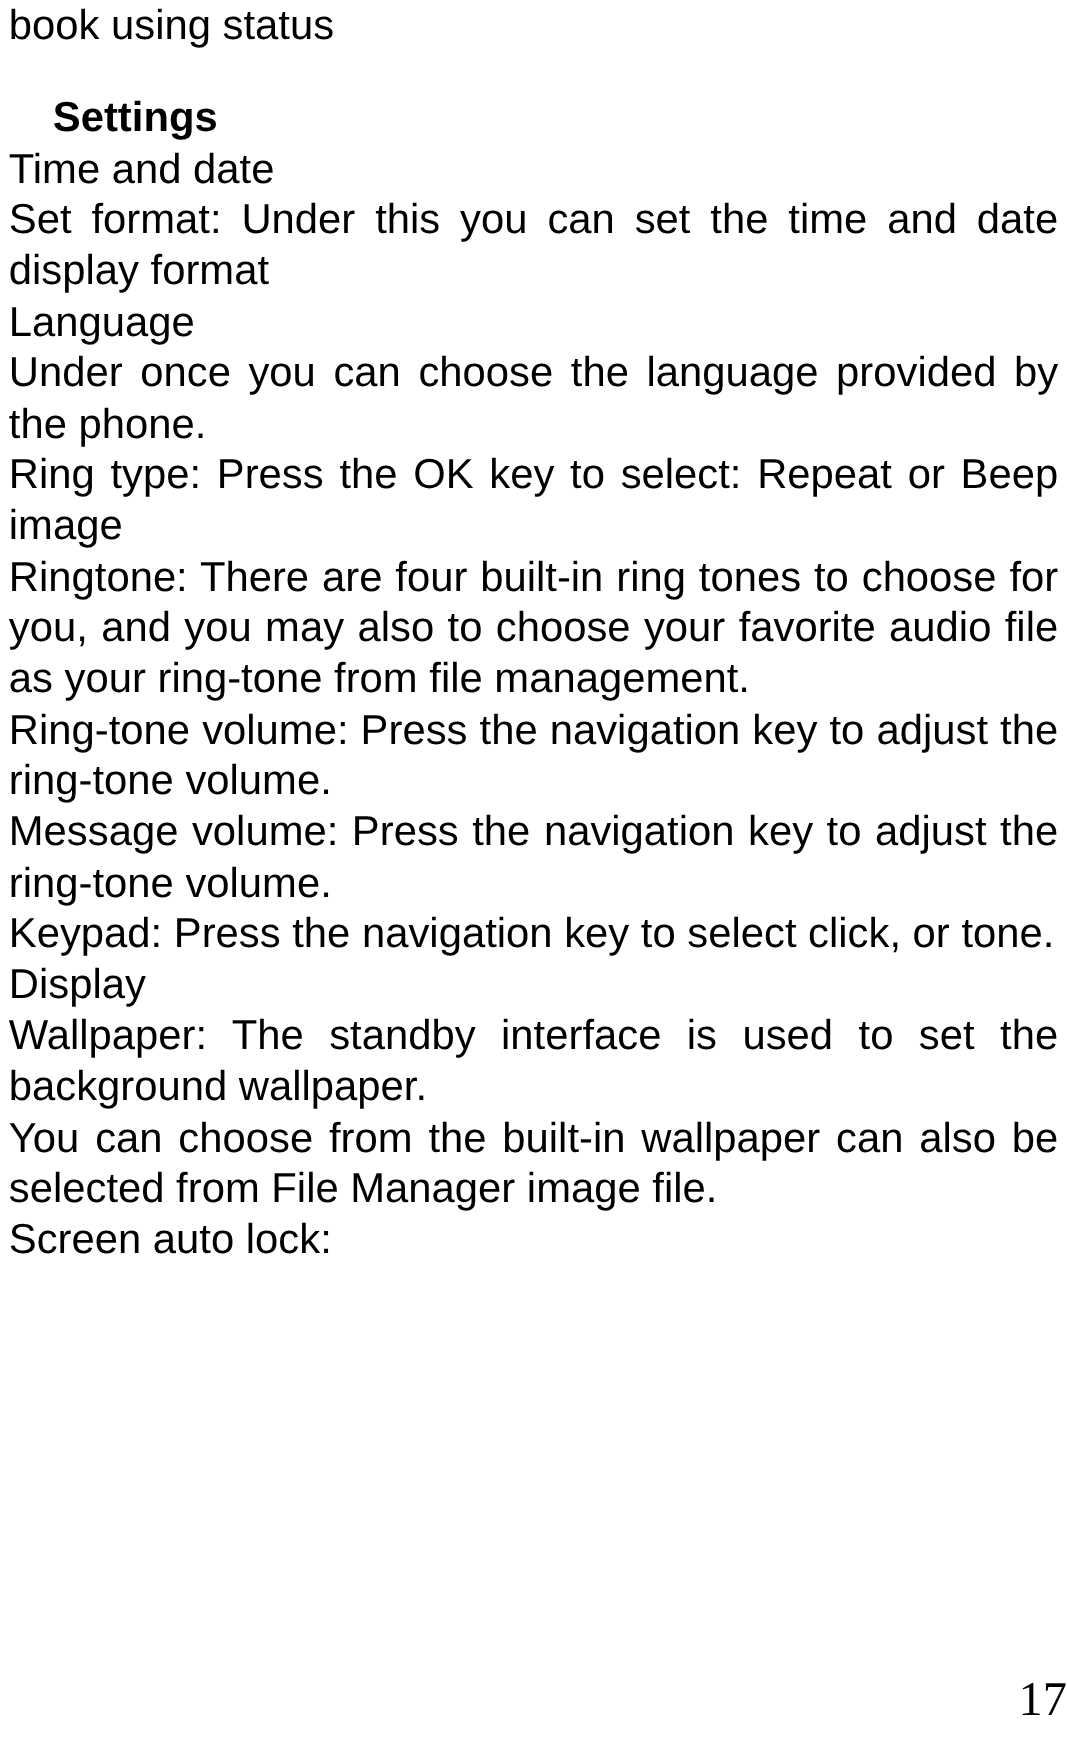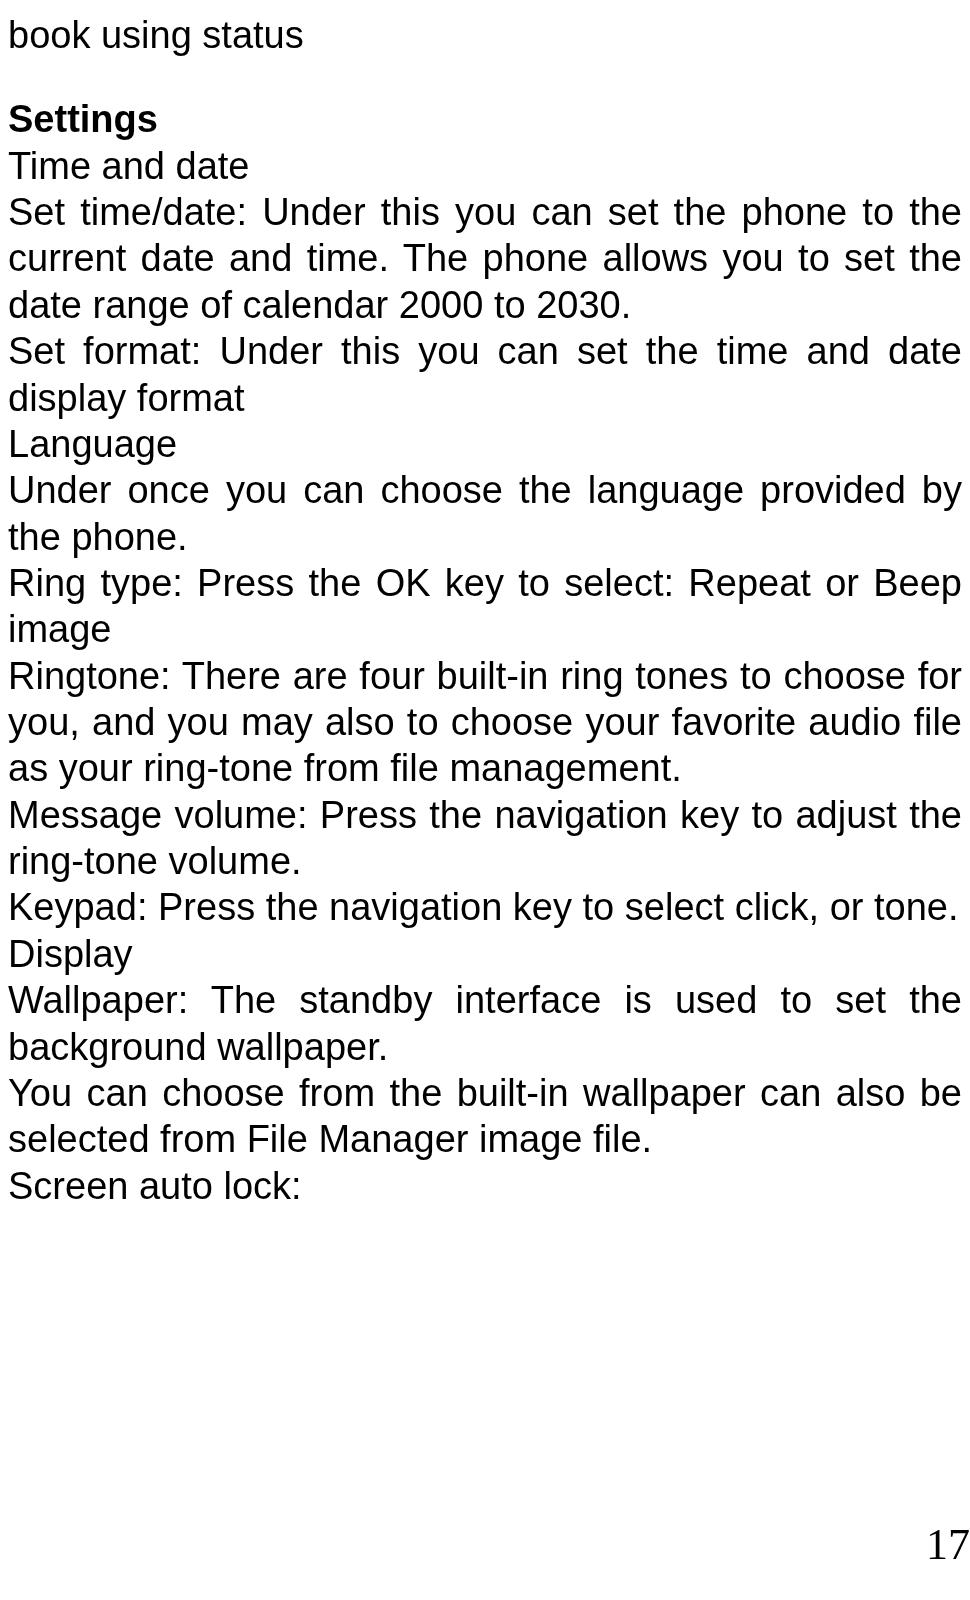--- a/index.html
+++ b/index.html
@@ -9,30 +9,31 @@
     }
     body {
       font-family: Arial, Helvetica, sans-serif;
       background: #ffffff;
       width: 970px;
       height: 1600px;
       padding: 0;
       position: relative;
     }
     .content {
-      padding: 12px 8px;
+      padding: 0 8px;
       font-size: 38px;
       line-height: 1.22;
       color: #000000;
     }
     .line {
       margin-bottom: 0;
     }
     .bold {
       font-weight: bold;
+      margin-left: 40px;
     }
     .justified {
       text-align: justify;
       text-justify: inter-word;
     }
     .spacer {
       height: 38px;
     }
     .page-number {
       position: absolute;
@@ -45,26 +46,26 @@
     }
   </style>
 </head>
 <body>
 
 <div class="content">
   <div class="line">book using status</div>
   <div class="spacer"></div>
   <div class="line bold">Settings</div>
   <div class="line">Time and date</div>
-  <div class="line justified">Set time/date: Under this you can set the phone to the current date and time. The phone allows you to set the date range of calendar 2000 to 2030.</div>
   <div class="line justified">Set format: Under this you can set the time and date display format</div>
   <div class="line">Language</div>
   <div class="line justified">Under once you can choose the language provided by the phone.</div>
   <div class="line justified">Ring type: Press the OK key to select: Repeat or Beep image</div>
   <div class="line justified">Ringtone: There are four built-in ring tones to choose for you, and you may also to choose your favorite audio file as your ring-tone from file management.</div>
+  <div class="line justified">Ring-tone volume: Press the navigation key to adjust the ring-tone volume.</div>
   <div class="line justified">Message volume: Press the navigation key to adjust the ring-tone volume.</div>
   <div class="line">Keypad: Press the navigation key to select click, or tone.</div>
   <div class="line">Display</div>
   <div class="line justified">Wallpaper: The standby interface is used to set the background wallpaper.</div>
   <div class="line justified">You can choose from the built-in wallpaper can also be selected from File Manager image file.</div>
   <div class="line">Screen auto lock:</div>
 </div>
 
 <div class="page-number">17</div>
 

